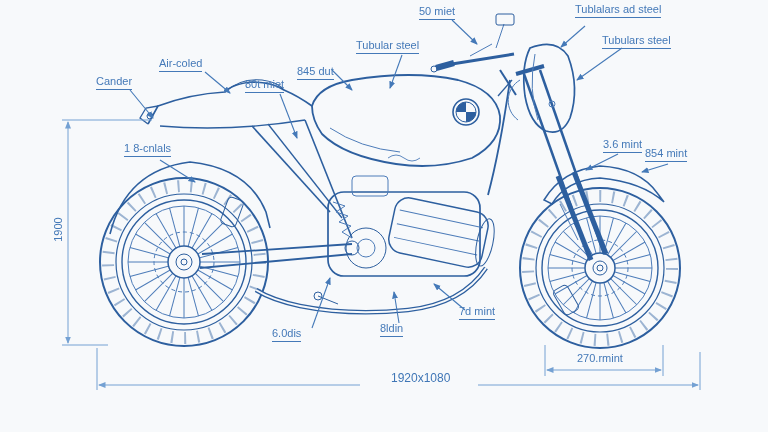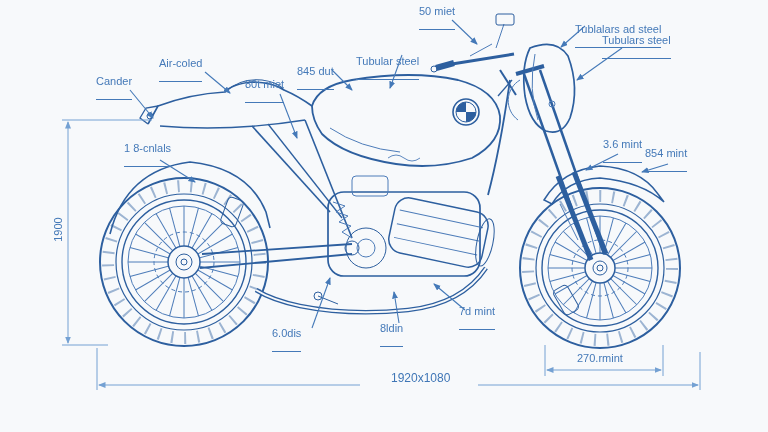--- a/index.html
+++ b/index.html
@@ -5,21 +5,21 @@
   html,body{margin:0;padding:0;}
   #stage{
     position:relative;width:768px;height:432px;overflow:hidden;
     background:#f7f9fb;
     font-family:"Liberation Sans", sans-serif;
   }
   #stage svg{position:absolute;left:0;top:0;}
   .callout{
     position:absolute;white-space:nowrap;
     color:#4479b8;font-size:11px;line-height:1;
-    border-bottom:1px solid #4479b8;padding-bottom:12px;
+    border-bottom:1px solid #4479b8;padding-bottom:2px;
   }
   .dim{
     position:absolute;white-space:nowrap;
     color:#4479b8;font-size:11px;line-height:1;
   }
   .dim.big{font-size:12px;color:#3f76b6;background:#f7f9fb;padding:0 6px;}
   .dim.vert{
     transform:rotate(-90deg);transform-origin:center center;
     width:40px;text-align:center;
   }
@@ -216,23 +216,23 @@
       <path class="lead" d="M312,328 L330,278" marker-end="url(#mA)"></path>
       <path class="lead" d="M399,323 L394,292" marker-end="url(#mA)"></path>
       <path class="lead" d="M465,310 L434,284" marker-end="url(#mA)"></path>
     </g>
   </svg>
 
   <div class="callout" style="left:96px;top:76px">Cander</div>
   <div class="callout" style="left:159px;top:58px">Air-coled</div>
   <div class="callout" style="left:245px;top:79px">80t miet</div>
   <div class="callout" style="left:297px;top:66px">845 dut</div>
-  <div class="callout" style="left:356px;top:56px">Tubular steel</div>
+  <div class="callout" style="left:356px;top:40px">Tubular steel</div>
   <div class="callout" style="left:419px;top:6px">50 miet</div>
-  <div class="callout" style="left:575px;top:24px">Tublalars ad steel</div>
+  <div class="callout" style="left:575px;top:4px">Tublalars ad steel</div>
   <div class="callout" style="left:602px;top:35px">Tubulars steel</div>
   <div class="callout" style="left:124px;top:143px">1 8-cnlals</div>
   <div class="callout" style="left:603px;top:139px">3.6 mint</div>
   <div class="callout" style="left:645px;top:148px">854 mint</div>
   <div class="callout" style="left:272px;top:328px">6.0dis</div>
   <div class="callout" style="left:380px;top:323px">8ldin</div>
   <div class="callout" style="left:459px;top:306px">7d mint</div>
 
   <div class="dim vert" style="left:38px;top:224px">1900</div>
   <div class="dim" style="left:577px;top:353px">270.rmint</div>

